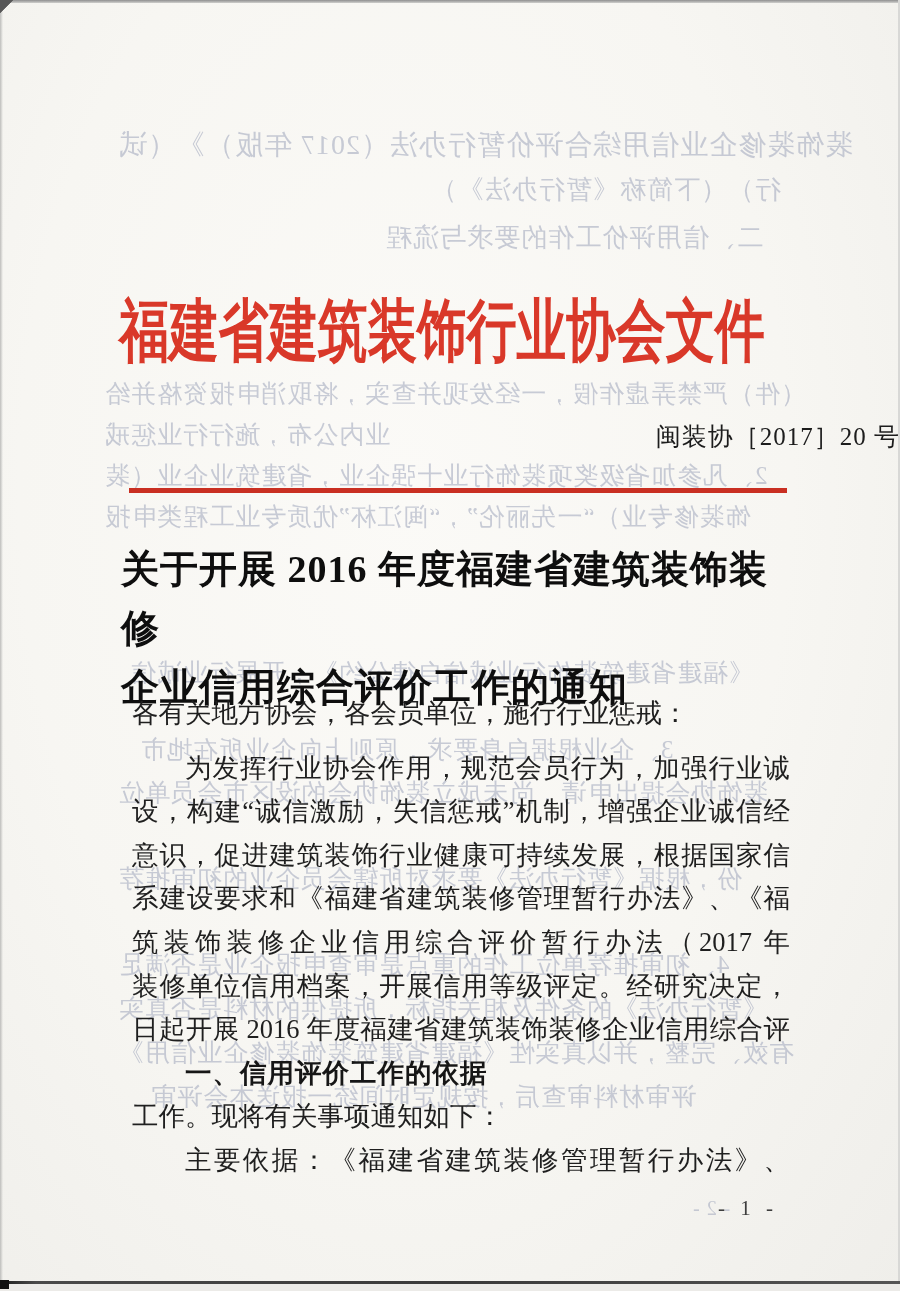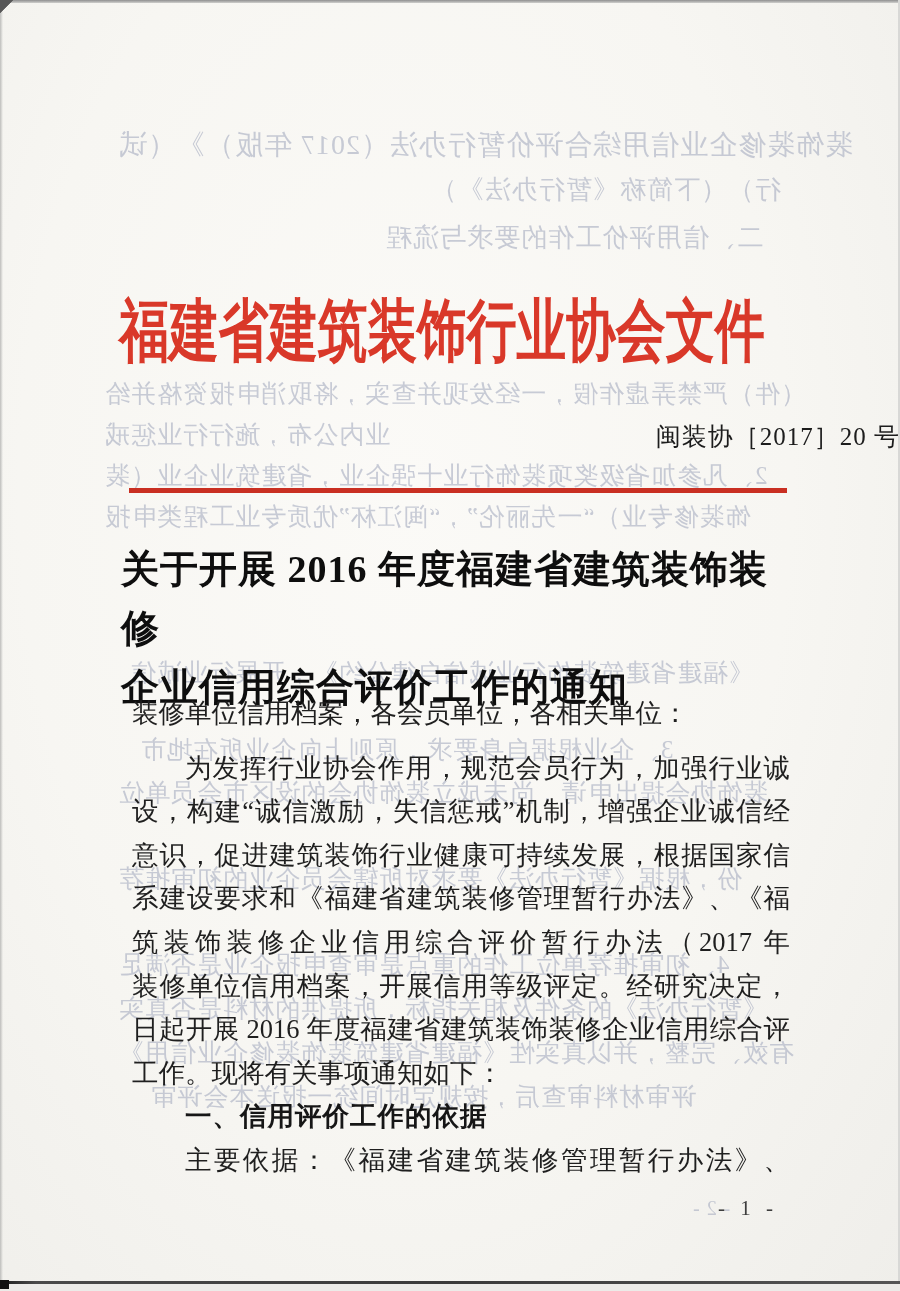--- a/index.html
+++ b/index.html
@@ -84,30 +84,30 @@
     <div class="doc-number">闽装协［2017］20 号</div>
 
     <div class="red-rule"></div>
 
     <div class="doc-title">
       <div>关于开展 2016 年度福建省建筑装饰装修</div>
       <div>企业信用综合评价工作的通知</div>
     </div>
 
     <div class="body-text">
-        <div class="bline">装修单位信用档案，各会员单位，各相关单位：</div>
+        <div class="bline">各有关地方协会，各会员单位，施行行业惩戒：</div>
         <div class="bline ind fill gap">为发挥行业协会作用，规范会员行为，加强行业诚信建</div>
         <div class="bline fill">设，构建“诚信激励，失信惩戒”机制，增强企业诚信经营</div>
         <div class="bline fill">意识，促进建筑装饰行业健康可持续发展，根据国家信用体</div>
         <div class="bline fill">系建设要求和《福建省建筑装修管理暂行办法》、《福建省建</div>
         <div class="bline fill">筑装饰装修企业信用综合评价暂行办法（2017 年版）》，建立</div>
         <div class="bline fill">装修单位信用档案，开展信用等级评定。经研究决定，从即</div>
         <div class="bline fill">日起开展 2016 年度福建省建筑装饰装修企业信用综合评价</div>
+        <div class="bline ind hd">一、信用评价工作的依据</div>
         <div class="bline">工作。现将有关事项通知如下：</div>
-        <div class="bline ind hd">一、信用评价工作的依据</div>
         <div class="bline ind fill">主要依据：《福建省建筑装修管理暂行办法》、《福建省</div>
       </div>
 
     <div class="page-number">- 1 -</div>
   </div>
 
   <div class="edge-top"></div>
   <div class="edge-left"></div>
   <div class="edge-right"></div>
   <div class="corner-wedge"></div>

